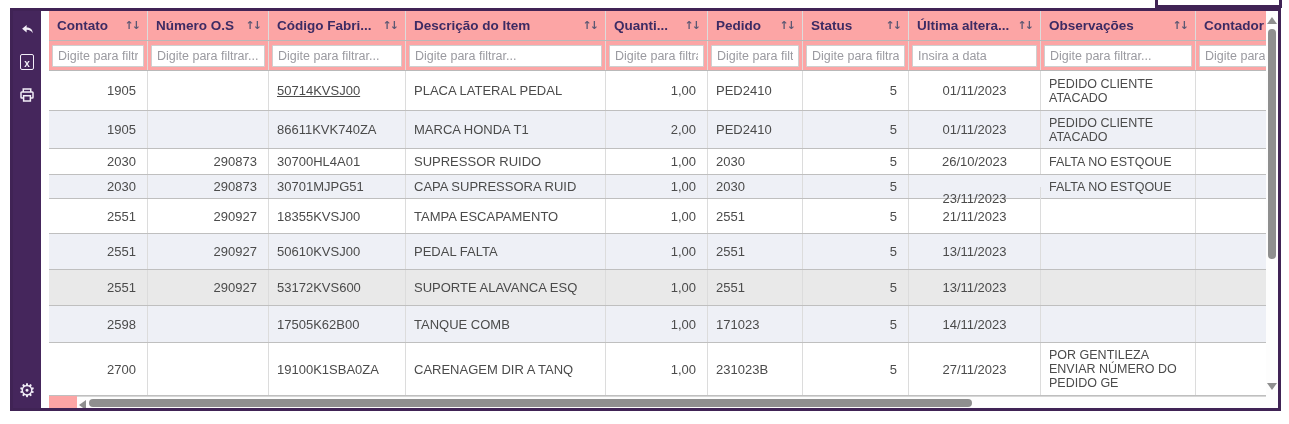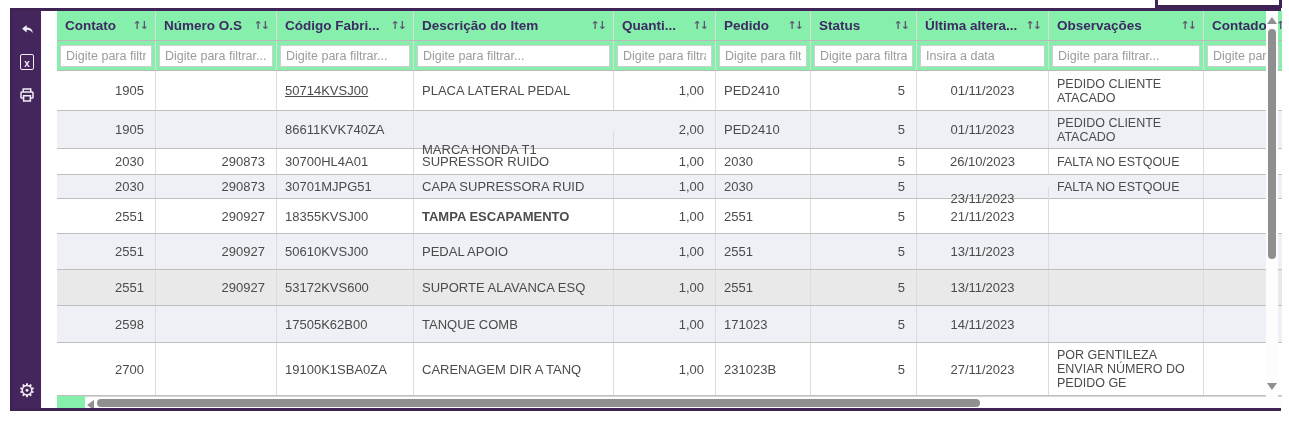--- a/index.html
+++ b/index.html
@@ -23,21 +23,21 @@
   .sb-icon.undo { margin-top:8px; }
   .sb-icon.excel { margin-top:13px; }
   .sb-icon.print { margin-top:13px; }
   .sb-icon.gear { margin-top:auto; margin-bottom:8px; font-size:19px;
     font-family:"DejaVu Sans",sans-serif; line-height:1; }
   .excel-box { width:14px; height:16px; border:1.6px solid #f2eef7; border-radius:2px;
     font-size:10px; font-weight:bold; color:#f2eef7; display:flex; align-items:flex-end;
     justify-content:center; line-height:1.1; }
 
   
-  .grid { position:absolute; left:44px; top:0; width:1225px; height:397px; background:#86efac; overflow:hidden; }
+  .grid { position:absolute; left:36px; top:0; width:1225px; height:397px; background:#fca5a5; overflow:hidden; }
   .row { display:flex; width:100%; }
   .cell { height:100%; border-right:1px solid #dcdcdc; overflow:hidden; display:flex;
     align-items:center; padding:0 8px; color:#4b4b4b; font-size:13px; line-height:15px; }
   .cell:last-child { border-right:none; flex:1; }
 
   .hrow { height:30px; border-bottom:1px solid #b9b9b9; }
   .hcell { font-weight:bold; color:#3d2b63; font-size:13.5px; justify-content:space-between; cursor:pointer; }
   .sort { font-size:11px; color:#5d5873; letter-spacing:-2px; font-family:"DejaVu Sans",sans-serif; margin-left:4px; white-space:nowrap; }
 
   .frow { height:30px; border-bottom:1px solid #b9b9b9; }
@@ -181,21 +181,21 @@
               <div class="cell dcell" style="width: 95px;">PED2410</div>
               <div class="cell dcell al-r" style="width: 106px;">5</div>
               <div class="cell dcell al-c" style="width: 132px;">01/11/2023</div>
               <div class="cell dcell obs" style="width: 155px;">PEDIDO CLIENTE ATACADO</div>
               <div class="cell dcell"></div>
             </div>
             <div class="row drow even" style="height: 38px;">
               <div class="cell dcell al-r" style="width: 99px;">1905</div>
               <div class="cell dcell al-r" style="width: 121px;"></div>
               <div class="cell dcell" style="width: 137px;">86611KVK740ZA</div>
-              <div class="cell dcell" style="width: 200px; margin-top: 20px;">MARCA HONDA T1</div>
+              <div class="cell dcell" style="width: 200px;">MARCA HONDA T1</div>
               <div class="cell dcell al-r" style="width: 102px;">2,00</div>
               <div class="cell dcell" style="width: 95px;">PED2410</div>
               <div class="cell dcell al-r" style="width: 106px;">5</div>
               <div class="cell dcell al-c" style="width: 132px;">01/11/2023</div>
               <div class="cell dcell obs" style="width: 155px;">PEDIDO CLIENTE ATACADO</div>
               <div class="cell dcell"></div>
             </div>
             <div class="row drow" style="height: 26px;">
               <div class="cell dcell al-r" style="width: 99px;">2030</div>
               <div class="cell dcell al-r" style="width: 121px;">290873</div>
@@ -217,33 +217,33 @@
               <div class="cell dcell" style="width: 95px;">2030</div>
               <div class="cell dcell al-r" style="width: 106px;">5</div>
               <div class="cell dcell al-c" style="width: 132px; margin-top: 12px;">23/11/2023</div>
               <div class="cell dcell obs" style="width: 155px;">FALTA NO ESTQOUE</div>
               <div class="cell dcell"></div>
             </div>
             <div class="row drow" style="height: 35px;">
               <div class="cell dcell al-r" style="width: 99px;">2551</div>
               <div class="cell dcell al-r" style="width: 121px;">290927</div>
               <div class="cell dcell" style="width: 137px;">18355KVSJ00</div>
-              <div class="cell dcell" style="width: 200px; font-weight: bold;">TAMPA ESCAPAMENTO</div>
+              <div class="cell dcell" style="width: 200px;">TAMPA ESCAPAMENTO</div>
               <div class="cell dcell al-r" style="width: 102px;">1,00</div>
               <div class="cell dcell" style="width: 95px;">2551</div>
               <div class="cell dcell al-r" style="width: 106px;">5</div>
               <div class="cell dcell al-c" style="width: 132px;">21/11/2023</div>
               <div class="cell dcell obs" style="width: 155px;"></div>
               <div class="cell dcell"></div>
             </div>
             <div class="row drow even" style="height: 36px;">
               <div class="cell dcell al-r" style="width: 99px;">2551</div>
               <div class="cell dcell al-r" style="width: 121px;">290927</div>
               <div class="cell dcell" style="width: 137px;">50610KVSJ00</div>
-              <div class="cell dcell" style="width: 200px;">PEDAL APOIO</div>
+              <div class="cell dcell" style="width: 200px;">PEDAL FALTA</div>
               <div class="cell dcell al-r" style="width: 102px;">1,00</div>
               <div class="cell dcell" style="width: 95px;">2551</div>
               <div class="cell dcell al-r" style="width: 106px;">5</div>
               <div class="cell dcell al-c" style="width: 132px;">13/11/2023</div>
               <div class="cell dcell obs" style="width: 155px;"></div>
               <div class="cell dcell"></div>
             </div>
             <div class="row drow hovered" style="height: 36px;">
               <div class="cell dcell al-r" style="width: 99px;">2551</div>
               <div class="cell dcell al-r" style="width: 121px;">290927</div>

